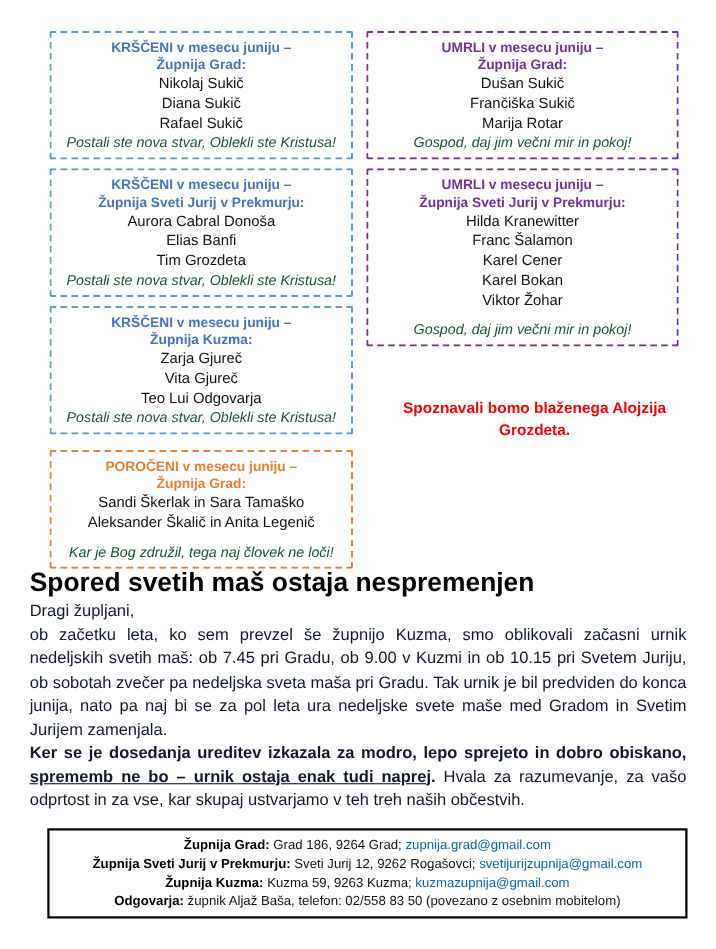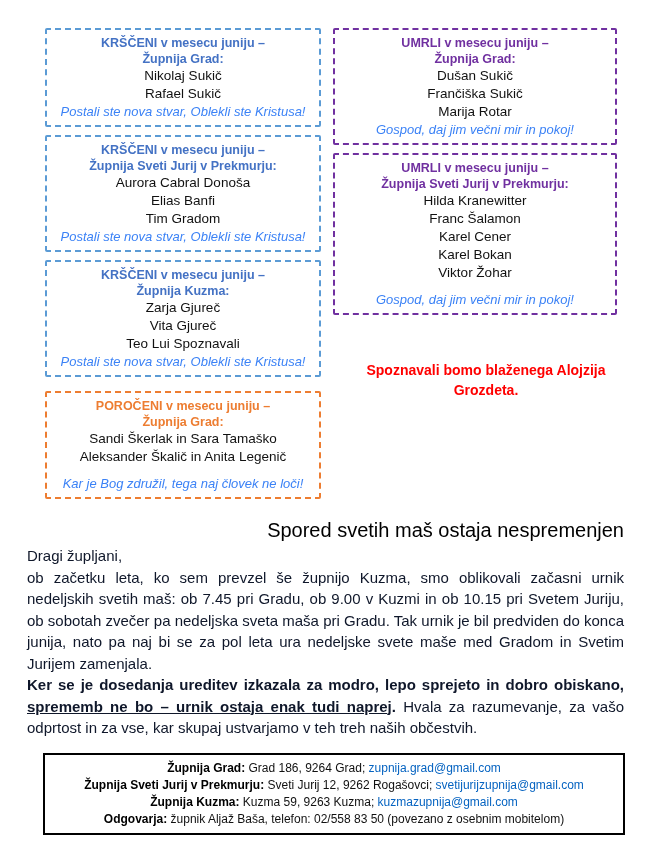--- a/index.html
+++ b/index.html
@@ -16,70 +16,71 @@
        text-align:center;background:#fff;}
   .box.blue{border-color:#5B9BD5;}
   .box.purple{border-color:#7030A0;}
   .box.orange{border-color:#ED7D31;}
   .box.extra-gap{margin-bottom:14px;}
   .box-title{font-weight:bold;font-size:12.5px;line-height:16px;}
   .blue .box-title{color:#4472C4;}
   .purple .box-title{color:#7030A0;}
   .orange .box-title{color:#ED7D31;}
   .box-name{font-size:13.5px;line-height:18px;color:#111;}
-  .box-quote{font-size:13px;line-height:17px;font-style:italic;color:#3b82f6;}
+  .box-quote{font-size:13px;line-height:17px;font-style:italic;color:#14532d;}
   .box-quote.gap{margin-top:9px;}
 
   
   .red-note{width:306px;margin-top:45px;text-align:center;color:#FF0000;
             font-weight:bold;font-size:14px;line-height:20px;}
   .red-note p{margin:0;}
 
   
   .main{position:absolute;left:27px;top:519px;width:597px;}
-  .main-heading{text-align:right;font-weight:normal;font-size:20px;line-height:22px;
+  .main-heading{text-align:left;font-weight:bold;font-size:24px;line-height:22px;
                 color:#000;margin:0 0 4px 0;}
   .para{font-size:15px;line-height:21.5px;text-align:justify;color:#0f172a;}
   .u{text-decoration:underline;}
 
   
   .footer-box{position:absolute;left:43px;top:753px;width:570px;
               border:2px solid #000;padding:5px 4px;text-align:center;}
   .f-line{font-size:12px;line-height:17px;color:#111;}
   .f-line b{color:#000;}
   .link{color:#0563C1;cursor:pointer;}
 </style>
 </head>
 <body>
 
 <div class="col-left">
 
   <div class="box blue">
     <div class="box-title">KRŠČENI v mesecu juniju –</div>
     <div class="box-title">Župnija Grad:</div>
     <div class="box-name">Nikolaj Sukič</div>
+    <div class="box-name">Diana Sukič</div>
     <div class="box-name">Rafael Sukič</div>
     <div class="box-quote">Postali ste nova stvar, Oblekli ste Kristusa!</div>
   </div>
 
   <div class="box blue">
     <div class="box-title">KRŠČENI v mesecu juniju –</div>
     <div class="box-title">Župnija Sveti Jurij v Prekmurju:</div>
     <div class="box-name">Aurora Cabral Donoša</div>
     <div class="box-name">Elias Banfi</div>
-    <div class="box-name">Tim Gradom</div>
+    <div class="box-name">Tim Grozdeta</div>
     <div class="box-quote">Postali ste nova stvar, Oblekli ste Kristusa!</div>
   </div>
 
   <div class="box blue extra-gap">
     <div class="box-title">KRŠČENI v mesecu juniju –</div>
     <div class="box-title">Župnija Kuzma:</div>
     <div class="box-name">Zarja Gjureč</div>
     <div class="box-name">Vita Gjureč</div>
-    <div class="box-name">Teo Lui Spoznavali</div>
+    <div class="box-name">Teo Lui Odgovarja</div>
     <div class="box-quote">Postali ste nova stvar, Oblekli ste Kristusa!</div>
   </div>
 
   <div class="box orange">
     <div class="box-title">POROČENI v mesecu juniju –</div>
     <div class="box-title">Župnija Grad:</div>
     <div class="box-name">Sandi Škerlak in Sara Tamaško</div>
     <div class="box-name">Aleksander Škalič in Anita Legenič</div>
     <div class="box-quote gap">Kar je Bog združil, tega naj človek ne loči!</div>
   </div>

